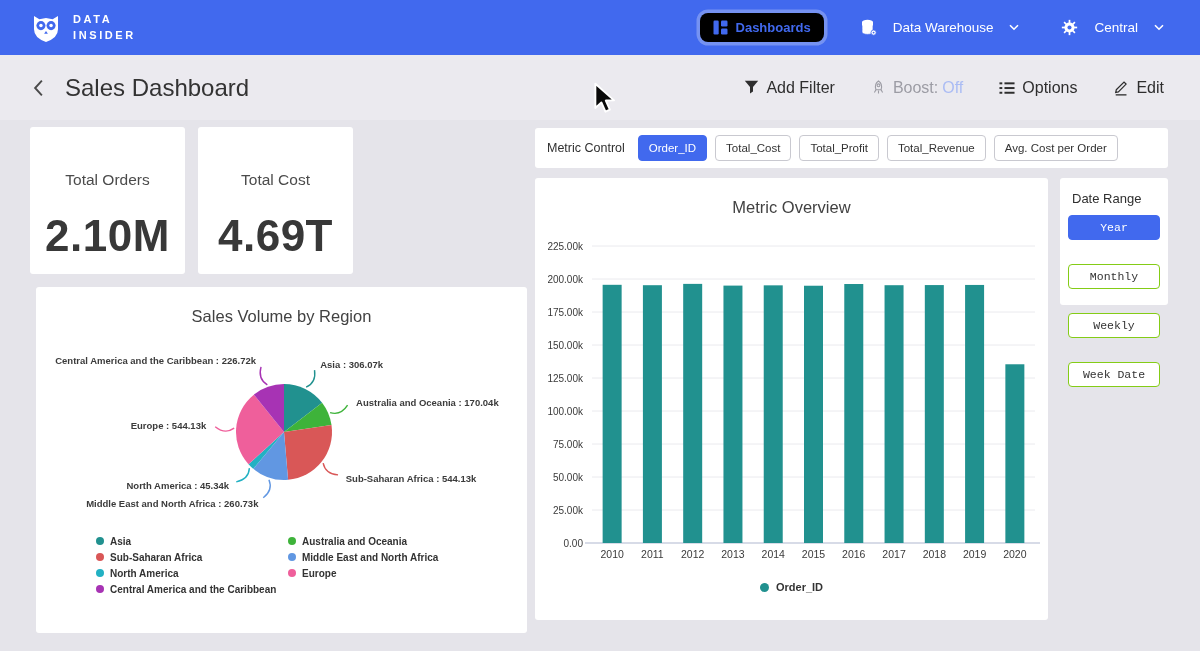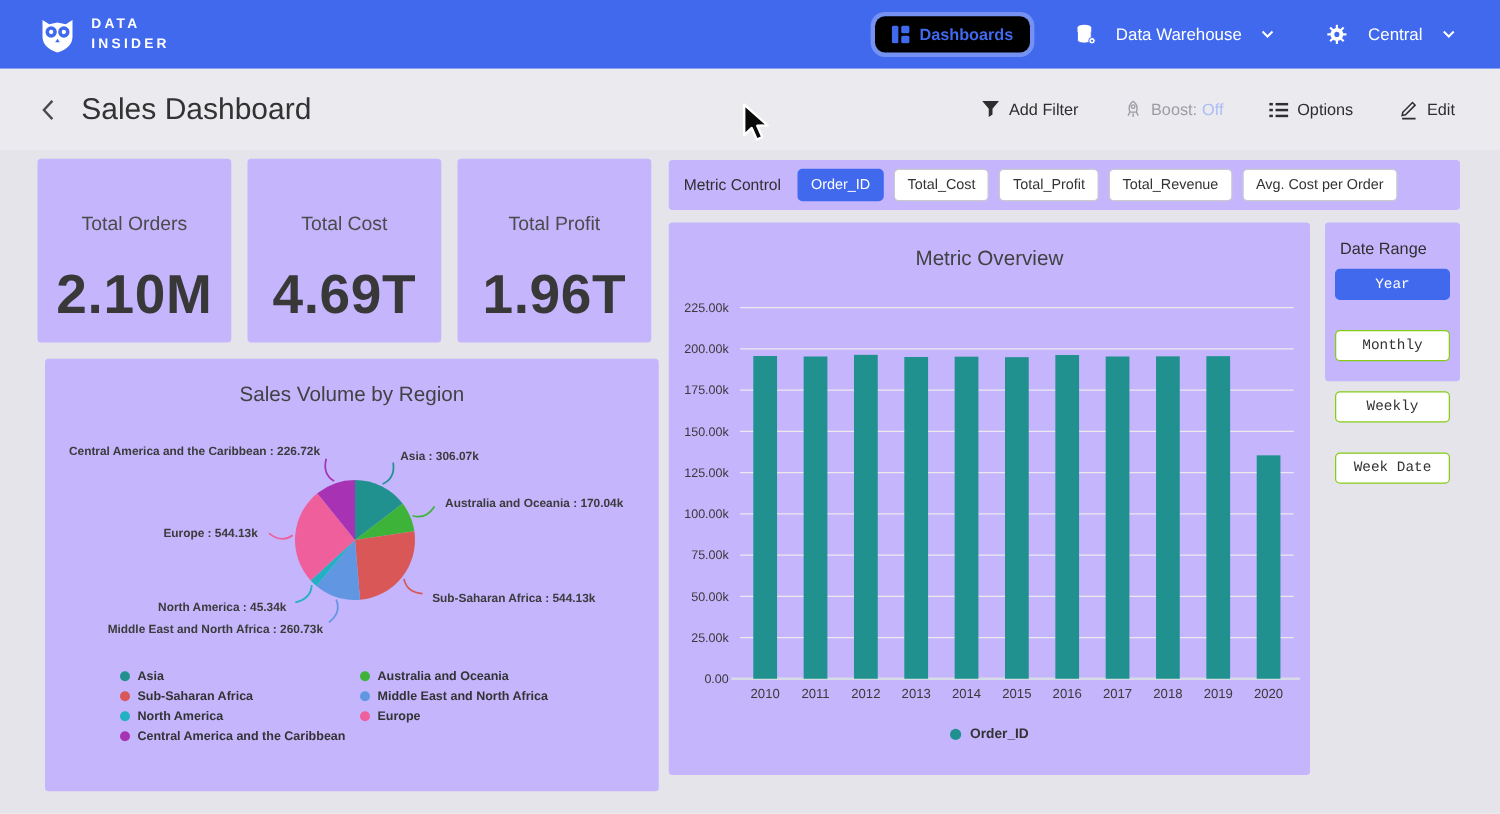--- a/index.html
+++ b/index.html
@@ -12,26 +12,26 @@
   .brand-text span{display:block;color:#fff;font-size:11px;font-weight:700;letter-spacing:2.6px;line-height:1.45;}
   .topnav-right{display:flex;align-items:center;gap:30px;}
   .nav-pill{display:flex;align-items:center;gap:8px;background:#000000;border:none;border-radius:8px;height:29px;padding:0 13px;color:#4169ee;font-weight:700;font-size:13px;cursor:pointer;box-shadow:0 0 0 3.5px rgba(255,255,255,.28);font-family:inherit;}
   .nav-link{display:flex;align-items:center;gap:16px;color:#fff;font-size:13.5px;font-weight:500;background:none;border:none;cursor:pointer;font-family:inherit;}
 
   
   .page-header{position:absolute;left:0;top:55px;width:1200px;height:65px;background:#ebeaef;display:flex;align-items:center;padding:0 30px;box-sizing:border-box;}
   .back-btn{background:none;border:none;margin-right:18px;cursor:pointer;display:flex;align-items:center;padding:2px;}
   .page-title{font-size:24px;font-weight:500;color:#333;}
   .header-actions{margin-left:auto;display:flex;align-items:center;gap:24px;}
-  .hbtn{display:flex;align-items:center;gap:7px;font-size:13px;font-weight:500;color:#2e2e2e;background:none;border:none;cursor:pointer;font-family:inherit;}
+  .hbtn{display:flex;align-items:center;gap:7px;font-size:16px;font-weight:500;color:#2e2e2e;background:none;border:none;cursor:pointer;font-family:inherit;}
   .hbtn .boost-lbl{color:#9c9ca4;}
   .hbtn .boost-state{color:#abbcf4;margin-left:-3px;}
 
   
-  .card{position:absolute;background:#c4b5fd;border-radius:3px;}
+  .card{position:absolute;background:#ffffff;border-radius:3px;}
   .kpi{width:155px;height:147px;top:127px;display:flex;flex-direction:column;align-items:center;padding-top:44px;gap:22px;box-sizing:border-box;}
   .kpi-label{font-size:15.5px;font-weight:500;color:#4b4b4b;}
   .kpi-value{font-size:44px;font-weight:700;color:#383838;letter-spacing:.5px;}
 
   .metric-bar{left:535px;top:128px;width:633px;height:40px;display:flex;align-items:center;gap:8px;padding:0 12px;box-sizing:border-box;}
   .metric-label{font-size:12.5px;color:#2f2f2f;margin-right:5px;white-space:nowrap;}
   .chip{height:26px;padding:0 10px;border-radius:4px;border:1px solid #c9c9d0;background:#fff;font-size:11.5px;color:#333;cursor:pointer;font-family:inherit;white-space:nowrap;}
   .chip.selected{background:#4169ee;border-color:#4169ee;color:#fff;}
 
   .bar-card{left:535px;top:178px;width:513px;height:442px;}
@@ -174,24 +174,20 @@
     </div>
   </div>
 
   <div class="card kpi" style="left:30px;">
     <div class="kpi-label">Total Orders</div>
     <div class="kpi-value">2.10M</div>
   </div>
   <div class="card kpi" style="left:198px;">
     <div class="kpi-label">Total Cost</div>
     <div class="kpi-value">4.69T</div>
-  </div>
-  <div class="card kpi" style="left:366px;">
-    <div class="kpi-label">Total Profit</div>
-    <div class="kpi-value">1.96T</div>
   </div>
 
   <div class="card metric-bar">
     <span class="metric-label">Metric Control</span>
     <span id="metric-buttons" style="display:flex;gap:8px;">
         <button class="chip selected">Order_ID</button>
         <button class="chip">Total_Cost</button>
         <button class="chip">Total_Profit</button>
         <button class="chip">Total_Revenue</button>
         <button class="chip">Avg. Cost per Order</button>

